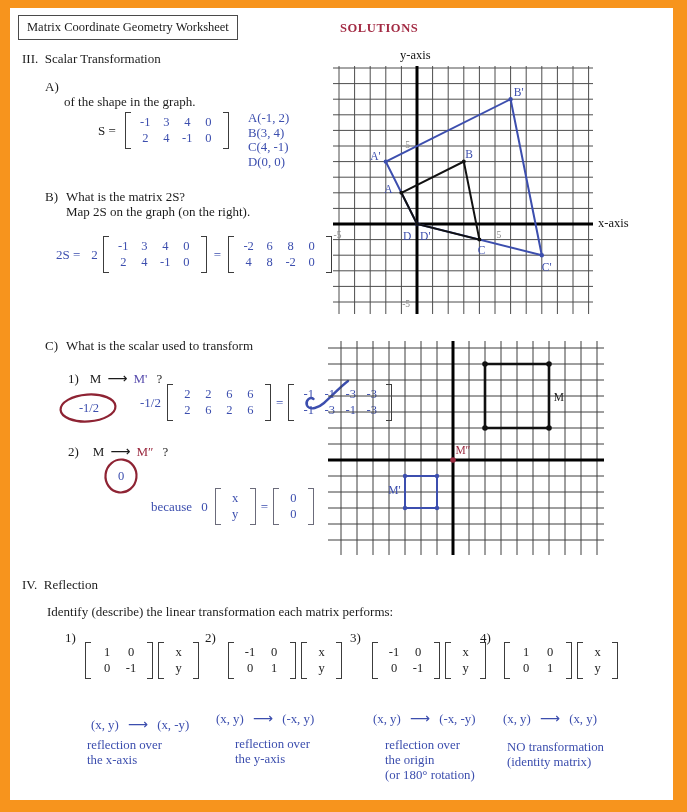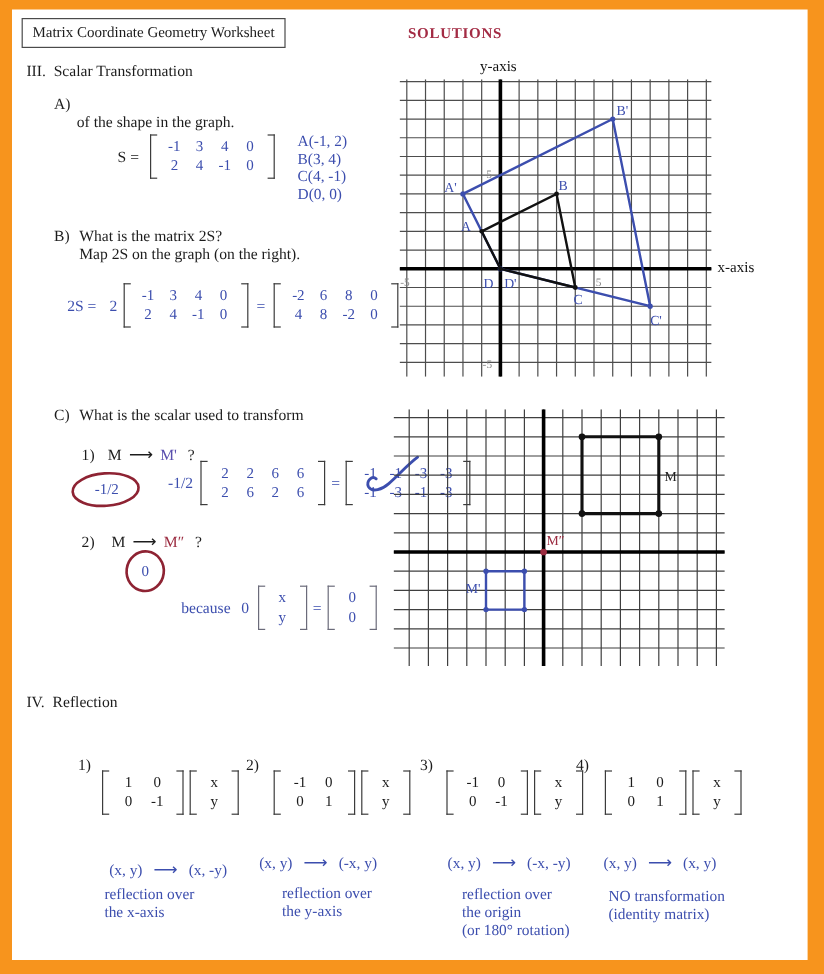--- a/index.html
+++ b/index.html
@@ -344,20 +344,21 @@
       <circle cx="109" cy="135" r="2.2" fill="#3C4EAE"></circle>
       <circle cx="109" cy="167" r="2.2" fill="#3C4EAE"></circle>
       <circle cx="77" cy="167" r="2.2" fill="#3C4EAE"></circle>
       <circle cx="125" cy="119" r="2.8" fill="#9B2B40"></circle>
       <text x="225.8" y="59.8" fill="#222222" font-size="11.5" font-family="Liberation Serif, serif">M</text>
       <text x="60.2" y="153.4" fill="#3C4EAE" font-size="11.5" font-family="Liberation Serif, serif">M'</text>
       <text x="127.4" y="113.4" fill="#9B2B40" font-size="11.5" font-family="Liberation Serif, serif">M″</text>
     </svg>
 
   <div class="abs heading pre" style="left:12px;top:569px;">IV.  Reflection</div>
+  <div class="abs" style="left:37px;top:596px;">Identify (describe) the linear transformation each matrix performs:</div>
 
   <div class="abs" style="left:55px;top:622px;">1)</div>
   <div class="abs row" style="left:75px;top:634px;">
     <span class="mx wide">
         <span class="bl"></span>
         <span class="mbody">
           <div class="mrow">
             <span class="mcell">1</span>
             <span class="mcell">0</span>
           </div>

